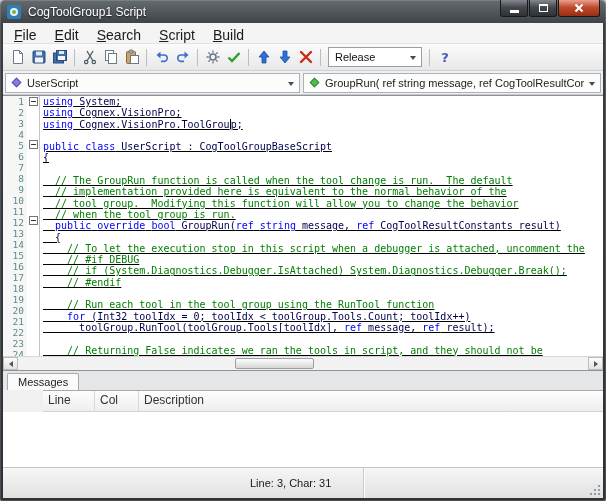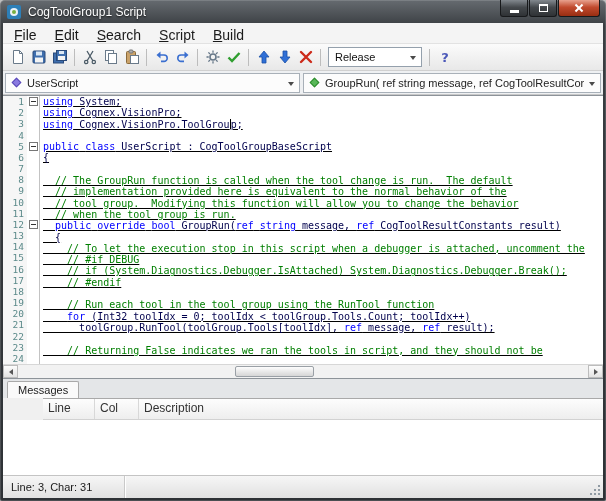--- a/index.html
+++ b/index.html
@@ -80,22 +80,22 @@
 
   .msg-tab-row { height: 19px; flex: 0 0 auto; background: #e4e6e8; display: flex; align-items: flex-end; padding-left: 4px; }
   .msg-tab { height: 17px; background: #fafafa; border: 1px solid #a9a9a9; border-bottom: none; border-radius: 2px 2px 0 0;
     font-size: 11px; color: #222; padding: 2px 10px 0; cursor: pointer; }
   .msg-header { height: 22px; flex: 0 0 auto; background: linear-gradient(#fdfdfd, #eeeeee);
     border-top: 1px solid #a9a9a9; border-bottom: 1px solid #d2d2d2; display: flex; font-size: 12px; color: #333; margin-left: 40px; }
   .col-cell { padding: 2px 5px; border-right: 1px solid #d8d8d8; overflow: hidden; cursor: default; }
   .col-line { width: 52px; } .col-col { width: 44px; } .col-desc { flex: 1; border-right: none; }
   .msg-body { flex: 0 0 55px; background: #fff; }
 
-  .statusbar { height: 23px; flex: 0 0 auto; background: linear-gradient(#f6f6f6, #e1e1e1); border-top: 1px solid #c4c4c4;
-    display: flex; align-items: center; position: relative; }
+  .statusbar { height: 31px; flex: 0 0 auto; background: linear-gradient(#f6f6f6, #e1e1e1); border-top: 1px solid #c4c4c4;
+    display: flex; align-items: center; position: relative; justify-content: center; }
   .status-pane { font-size: 11px; color: #1a1a1a; padding: 0 8px; width: 122px; height: 100%;
     display: flex; align-items: center; border-right: 1px solid #c9c9c9; box-shadow: 1px 0 0 #ffffff; white-space: nowrap; }
   .grip { position: absolute; right: 2px; bottom: 2px; width: 13px; height: 13px; cursor: nwse-resize;
     background-image:
       radial-gradient(circle at 11px 11px, #8f9aa3 1.2px, transparent 1.5px),
       radial-gradient(circle at 11px 7px,  #8f9aa3 1.2px, transparent 1.5px),
       radial-gradient(circle at 7px 11px,  #8f9aa3 1.2px, transparent 1.5px),
       radial-gradient(circle at 11px 3px,  #8f9aa3 1.2px, transparent 1.5px),
       radial-gradient(circle at 7px 7px,   #8f9aa3 1.2px, transparent 1.5px),
       radial-gradient(circle at 3px 11px,  #8f9aa3 1.2px, transparent 1.5px); }

